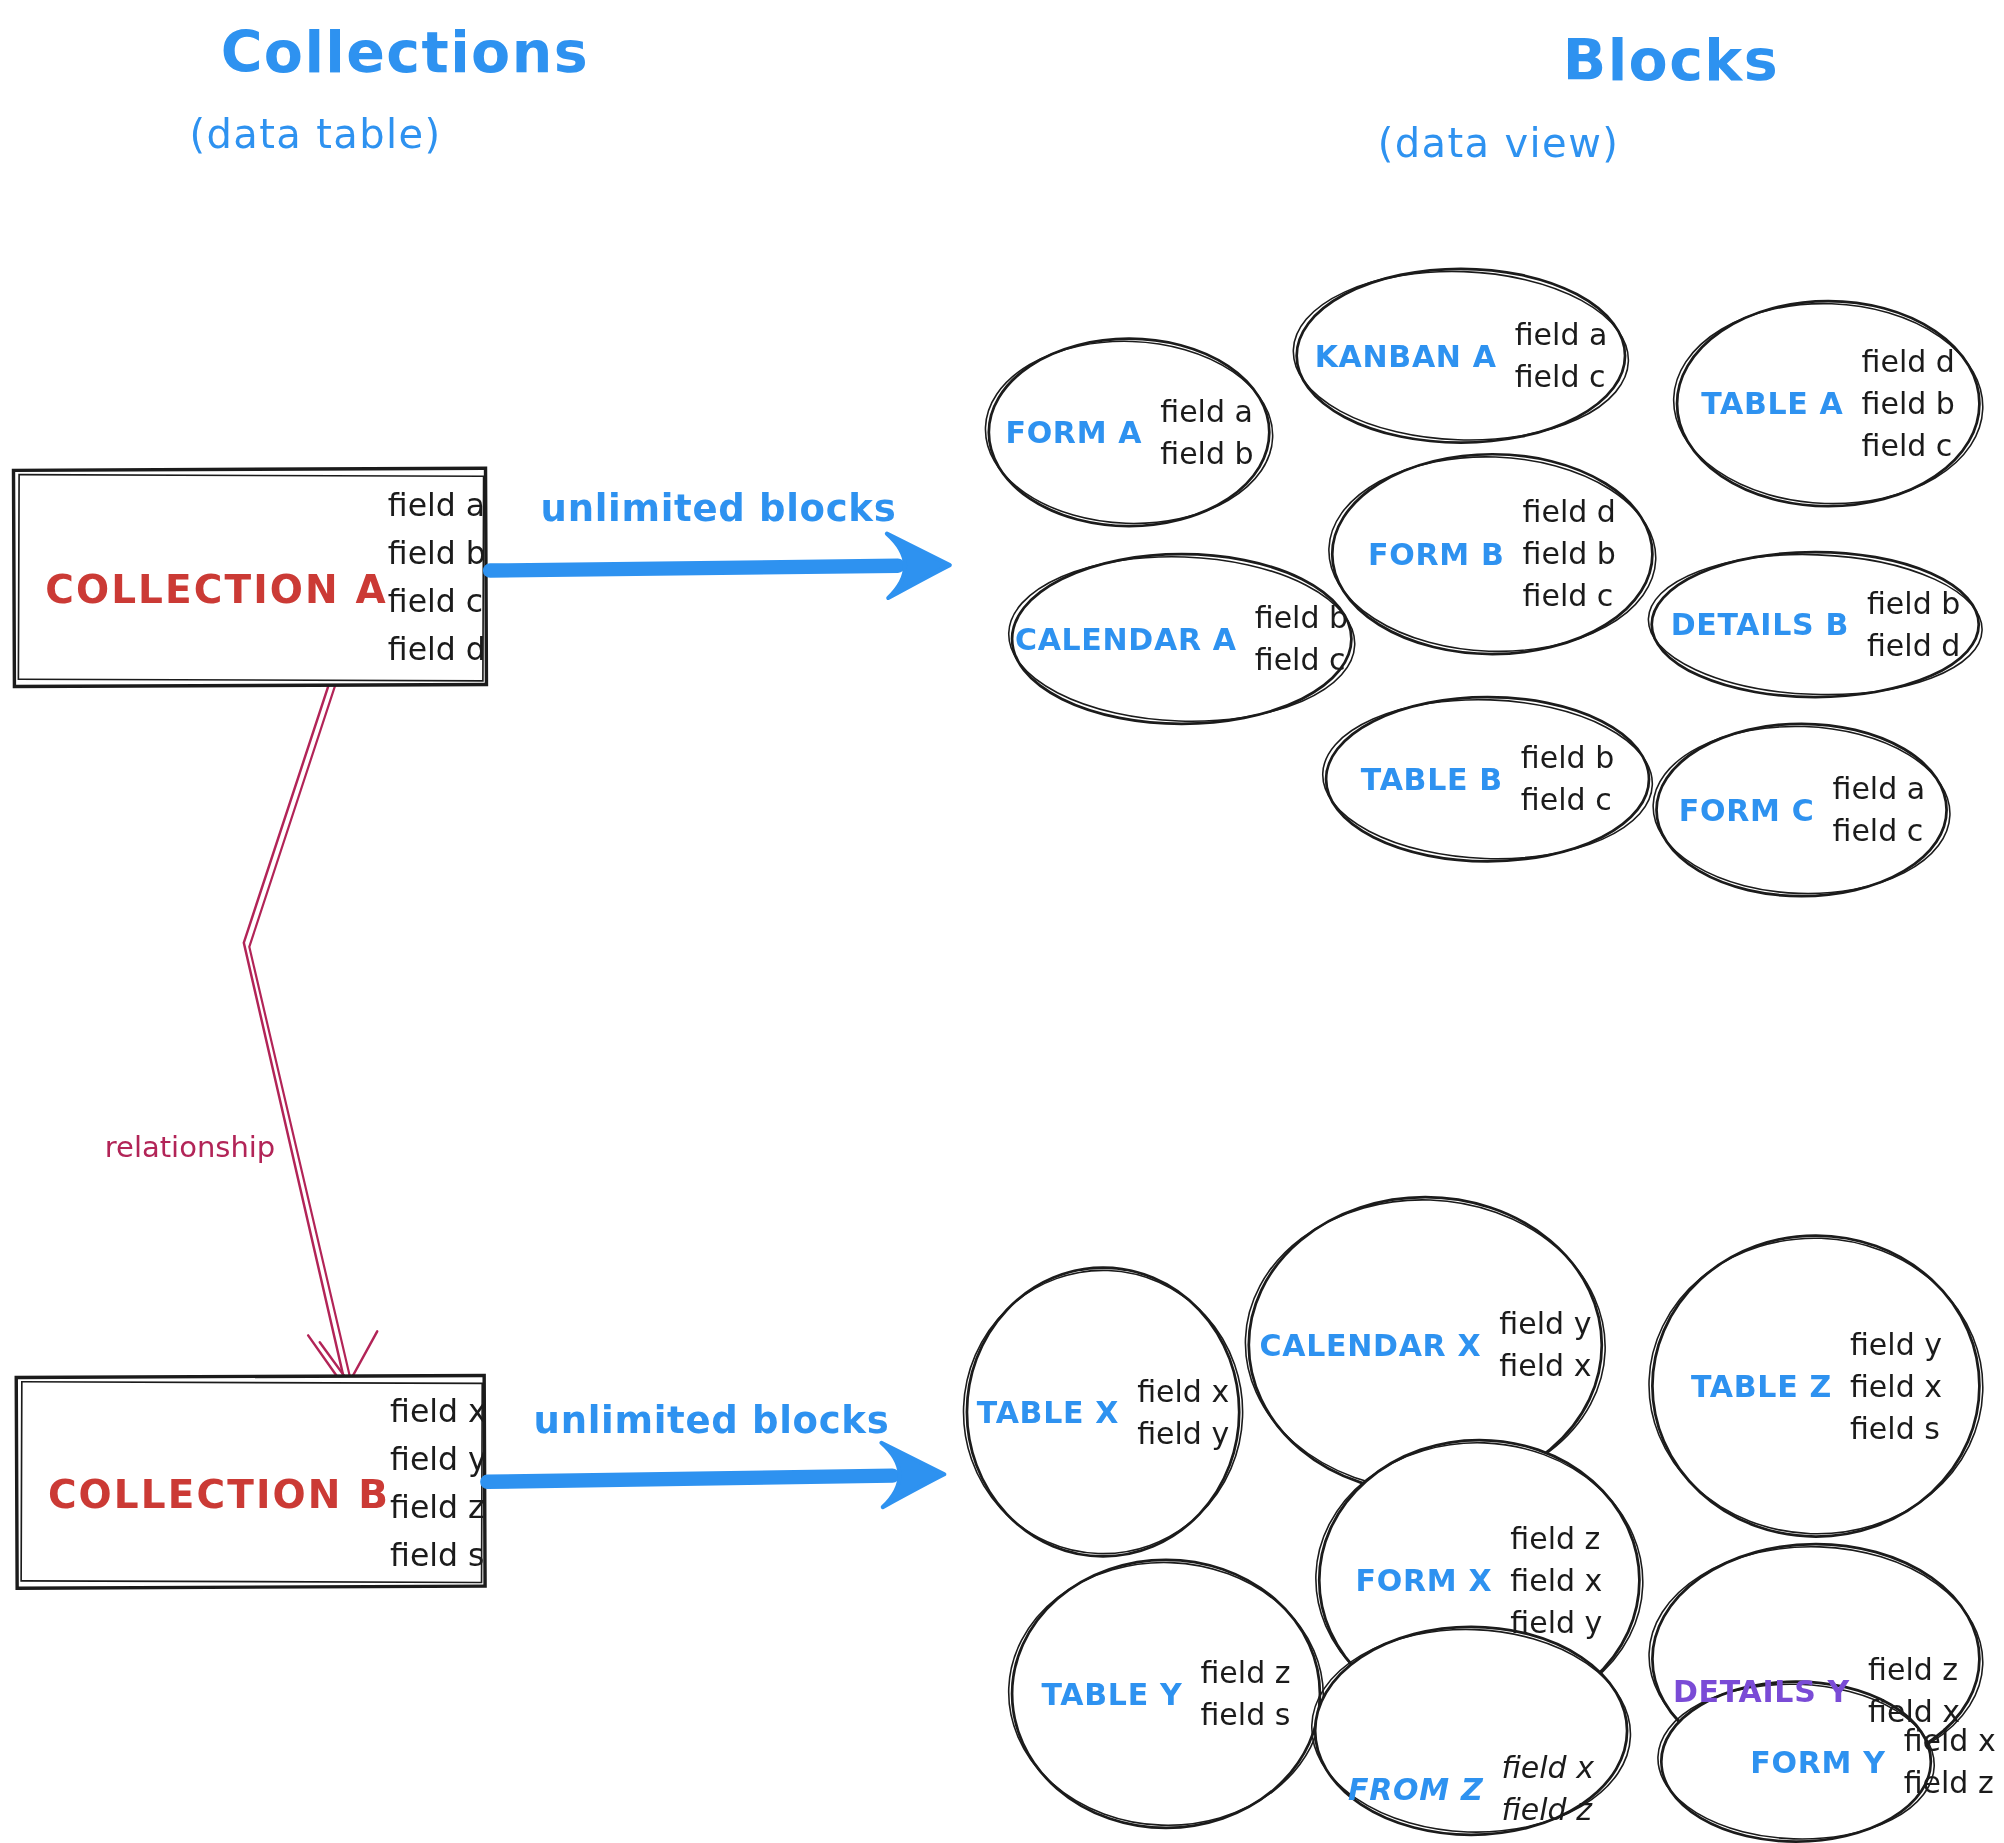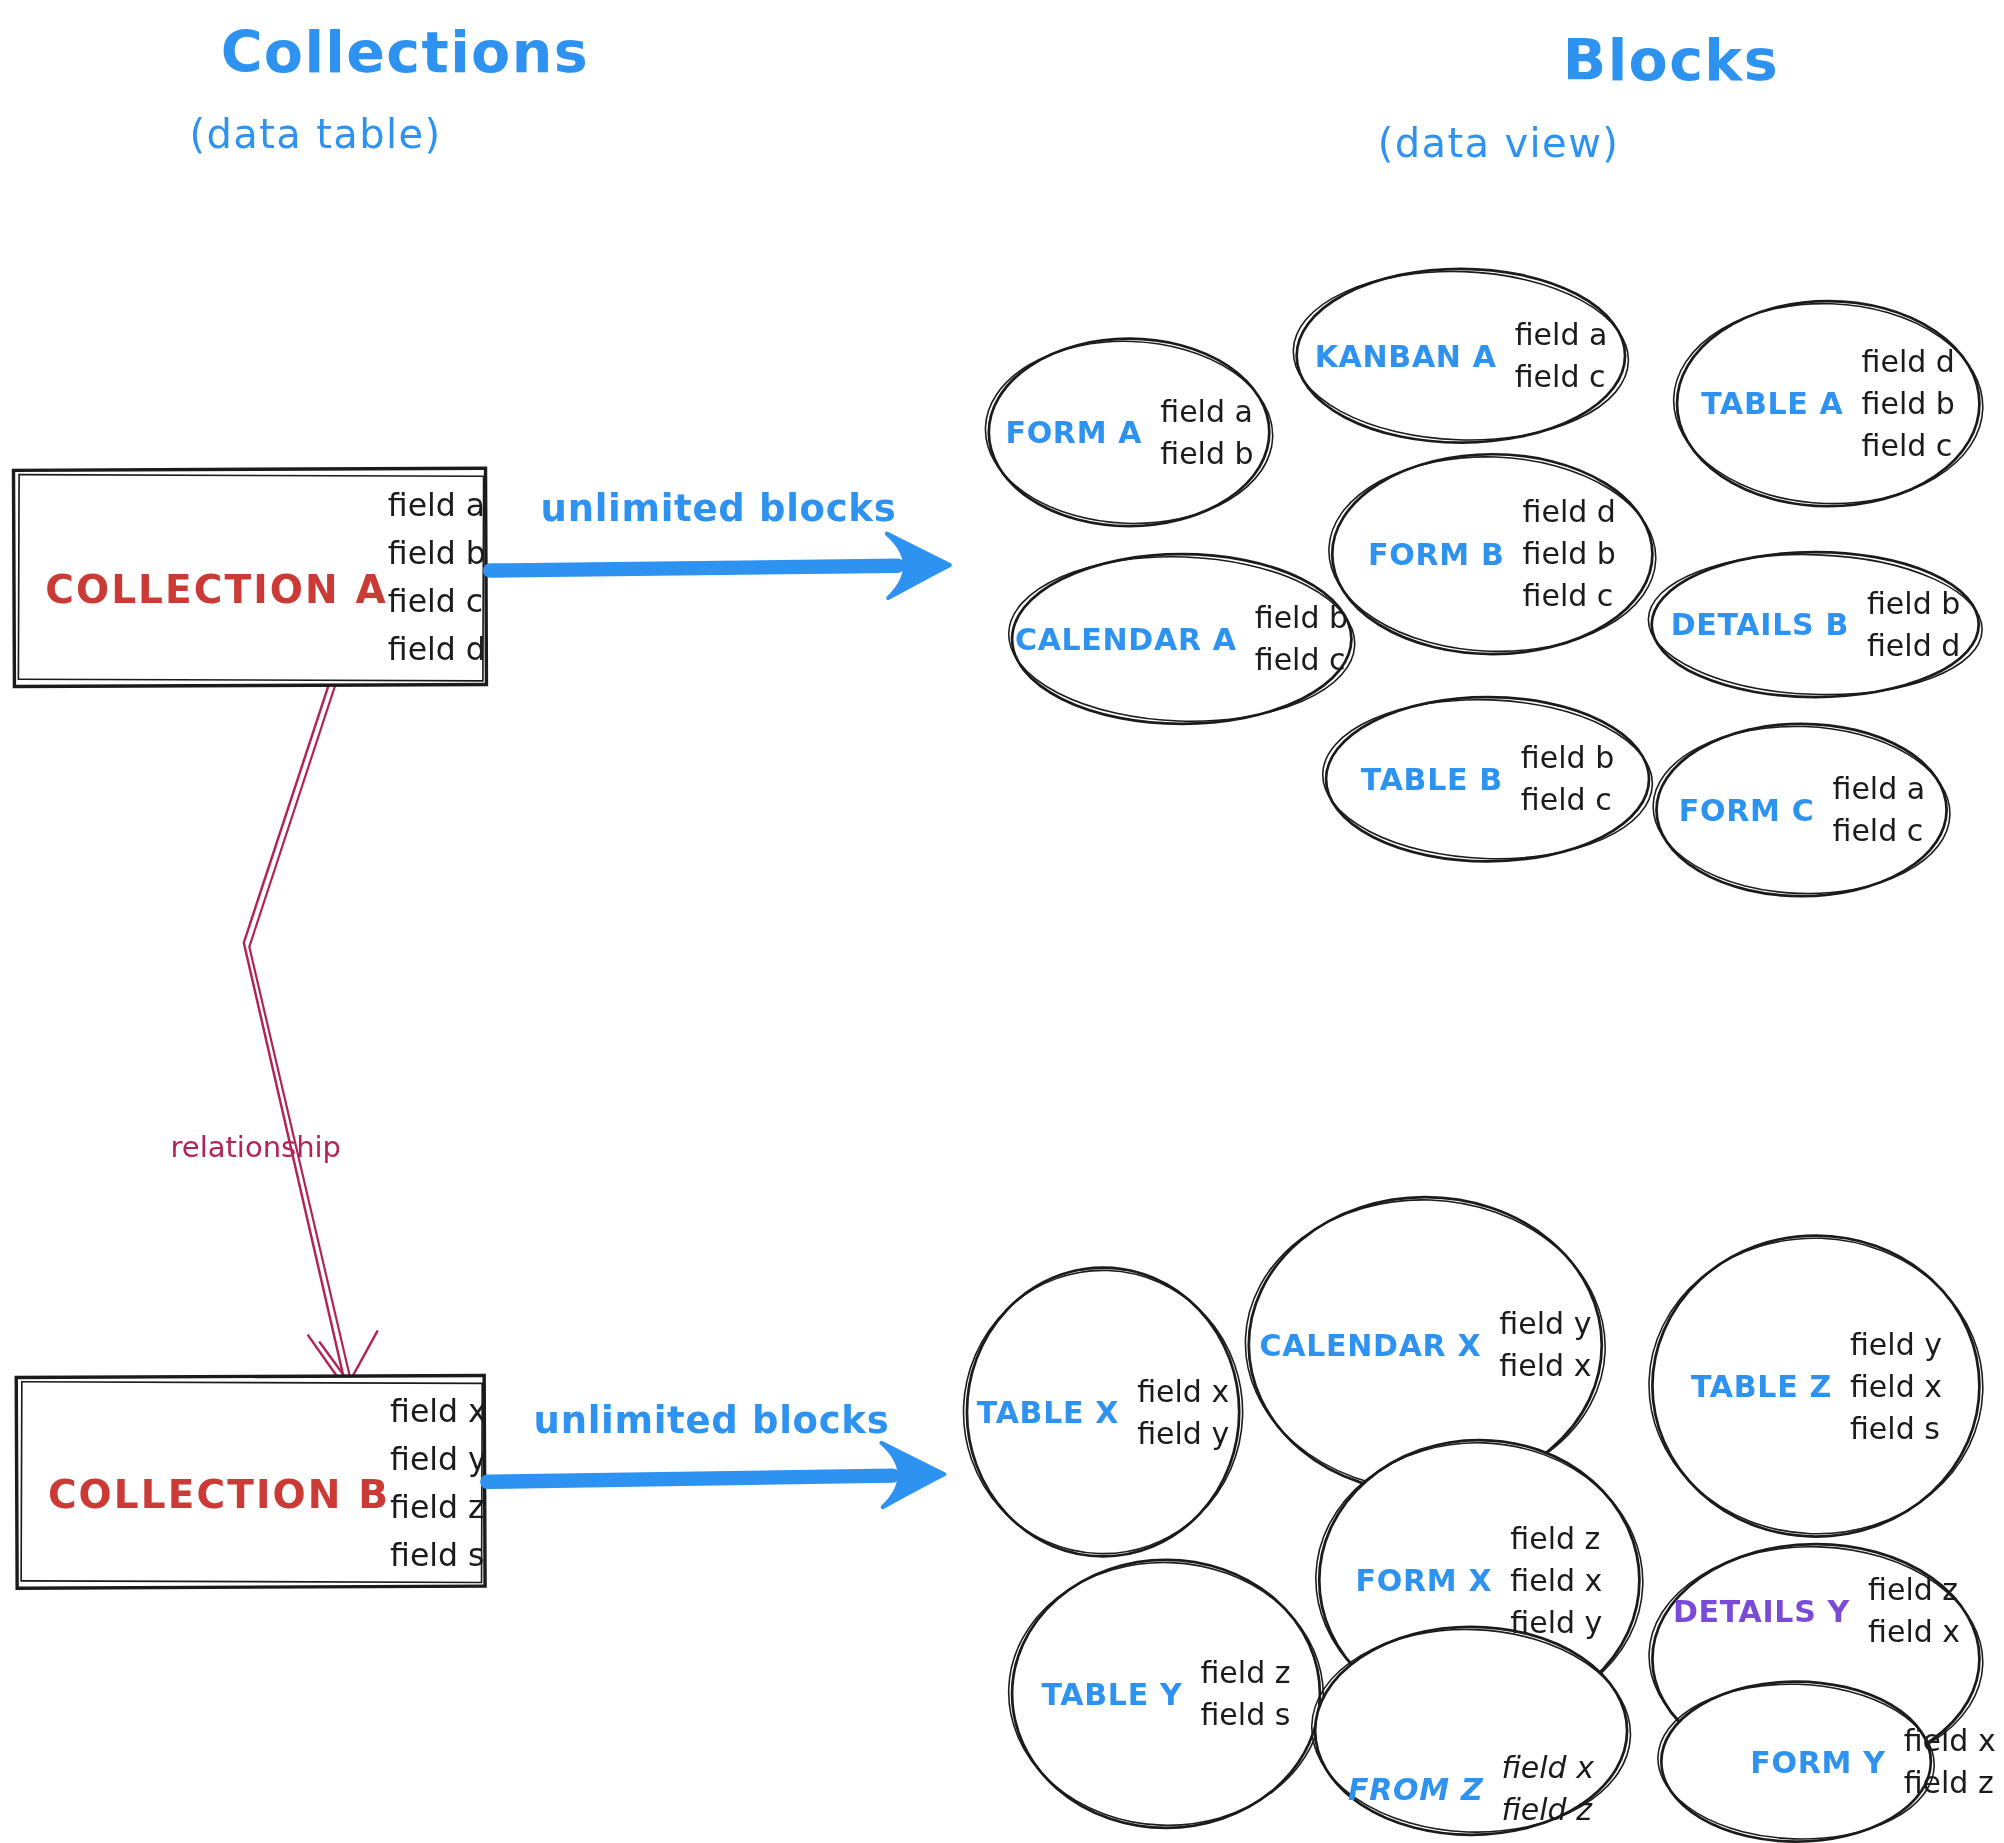--- a/index.html
+++ b/index.html
@@ -74,21 +74,21 @@
       <ellipse cx="2625" cy="2575" rx="202" ry="113" fill="none" stroke="#1b1b1b" stroke-width="2.3" transform="rotate(2 2625 2575)"></ellipse>
     </svg>
 
   <div class="abs hdr hdr-title blue" style="left:42px;top:19px;width:547px;">Collections</div>
   <div class="abs hdr hdr-sub blue" style="left:42px;top:111px;width:547px;">(data table)</div>
   <div class="abs hdr hdr-title blue" style="left:1232px;top:27px;width:547px;">Blocks</div>
   <div class="abs hdr hdr-sub blue" style="left:1225px;top:120px;width:547px;">(data view)</div>
 
   <div class="abs arrow-label blue" style="left:527px;top:487px;">unlimited blocks</div>
   <div class="abs arrow-label blue" style="left:520px;top:1399px;">unlimited blocks</div>
-  <div class="abs rel-label crimson" style="left:67px;top:1130px;text-align:right;">relationship</div>
+  <div class="abs rel-label crimson" style="left:53px;top:1130px;">relationship</div>
 
   <div id="coll-0" class="abs coll-text" style="left:13.7px;top:469px;width:472px;height:216px;">
     <span class="coll-name red">COLLECTION A</span>
     <div class="coll-fields">
         <div>field a</div>
         <div>field b</div>
         <div>field c</div>
         <div>field d</div>
       </div>
   </div>
@@ -191,21 +191,21 @@
         </div>
       </div>
       <div class="abs block-text" style="left:1319px;top:1440px;width:320px;height:281px;">
         <div class="block-label blue">FORM X</div>
         <div class="block-fields">
           <div>field z</div>
           <div>field x</div>
           <div>field y</div>
         </div>
       </div>
-      <div class="abs block-text" style="left:1653px;top:1496px;width:327px;height:230px;">
+      <div class="abs block-text" style="left:1653px;top:1576px;width:327px;height:230px;">
         <div class="block-label purple">DETAILS Y</div>
         <div class="block-fields">
           <div>field z</div>
           <div>field x</div>
         </div>
       </div>
       <div class="abs block-text" style="left:1315px;top:1685px;width:312px;height:208px;font-style:italic;">
         <div class="block-label blue">FROM Z</div>
         <div class="block-fields">
           <div>field x</div>

